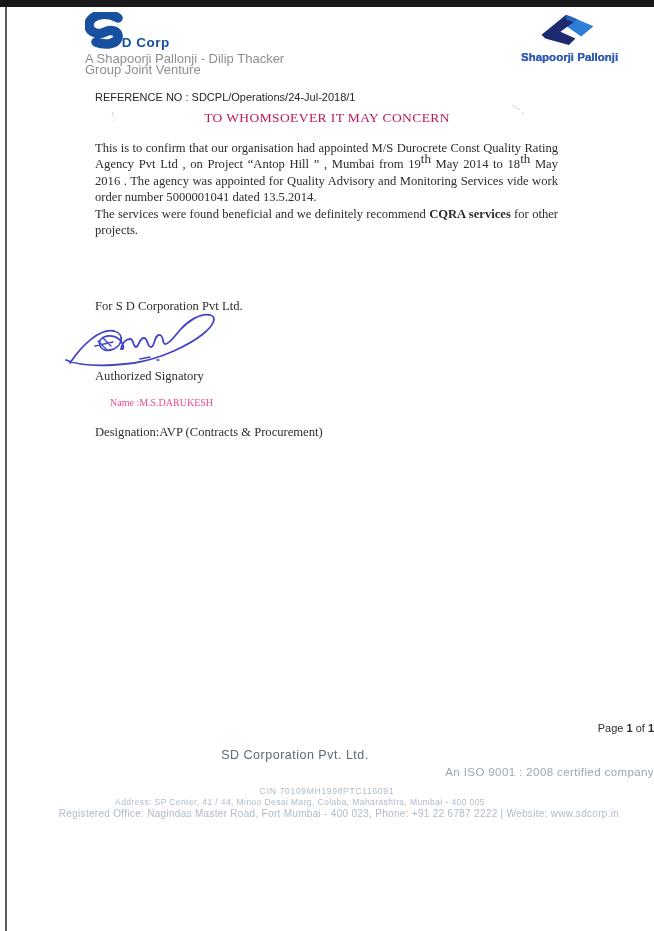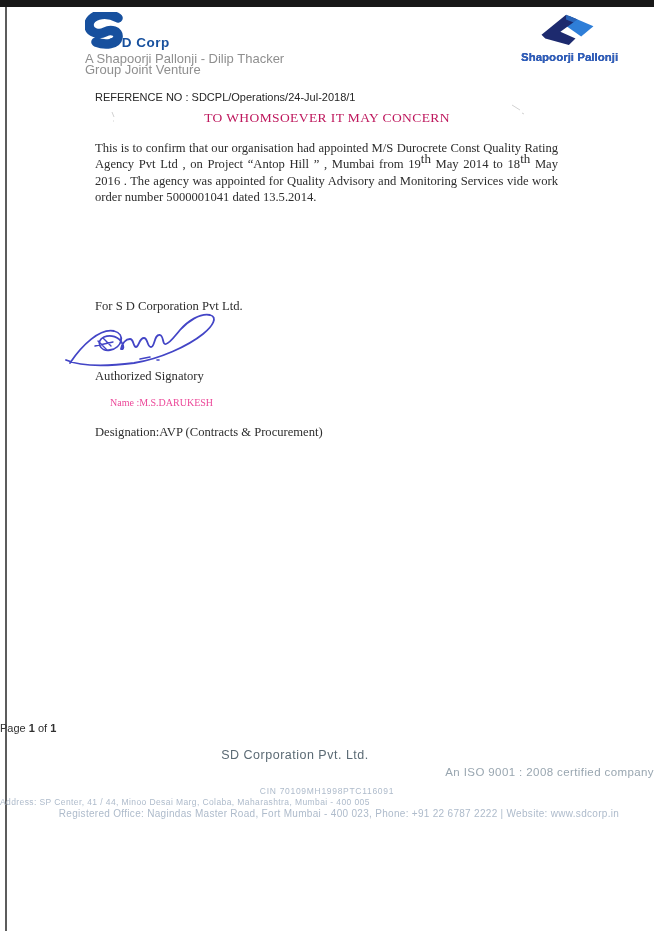--- a/index.html
+++ b/index.html
@@ -34,30 +34,30 @@
   .signoff{position:absolute;left:95px;top:299px;font-size:12.6px;color:#2d2d2d;}
   .signature{position:absolute;left:64px;top:311px;}
   .authorized{position:absolute;left:95px;top:369px;font-size:12.6px;color:#2d2d2d;}
   .nameline{position:absolute;left:95px;top:397px;font-size:10px;color:#ec4899;margin-left:15px;}
   .desigline{position:absolute;left:95px;top:425px;font-size:12.6px;color:#2d2d2d;}
 
   
   .artifact{position:absolute;opacity:.45;}
 
   
-  .page-indicator{position:absolute;left:0;top:722px;width:654px;text-align:left;
+  .page-indicator{position:absolute;left:0;top:722px;width:654px;text-align:right;
     font-family:"Liberation Sans",sans-serif;font-size:11px;color:#303030;white-space:pre;}
   .page-indicator .b{font-weight:700;}
   .f-company{position:absolute;left:0;top:748px;width:590px;text-align:center;
     font-family:"Liberation Sans",sans-serif;font-size:12.5px;color:#5b6a74;letter-spacing:.5px;}
   .f-iso{position:absolute;left:0;top:766px;width:654px;text-align:right;
     font-family:"Liberation Sans",sans-serif;font-size:11.5px;color:#99a6b0;letter-spacing:.4px;}
   .f-cin{position:absolute;left:0;top:786px;width:654px;text-align:center;
     font-family:"Liberation Sans",sans-serif;font-size:8.5px;color:#aebbcb;letter-spacing:.7px;}
-  .f-addr{position:absolute;left:0;top:797px;width:568px;
+  .f-addr{position:absolute;left:16px;top:797px;width:568px;text-align:center;
     font-family:"Liberation Sans",sans-serif;font-size:8.5px;color:#aebbcb;letter-spacing:.4px;}
   .f-reg{position:absolute;left:12px;top:808px;width:654px;text-align:center;
     font-family:"Liberation Sans",sans-serif;font-size:10px;color:#aebbcb;letter-spacing:.3px;}
 </style>
 </head>
 <body>
 
 <div class="topbar"></div>
 <div class="leftline"></div>
 
@@ -86,20 +86,21 @@
 
 <svg class="artifact" style="left:108px;top:110px" width="14" height="14">
   <path d="M4 2 L6 7 M5 11 L6 11" stroke="#9a9a9a" stroke-width="1" fill="none"></path>
 </svg>
 <svg class="artifact" style="left:508px;top:101px" width="20" height="16">
   <path d="M4 4 L12 9 M14 12 L16 13" stroke="#9a9a9a" stroke-width="1" fill="none"></path>
 </svg>
 
 <div class="body-text">
     <p><span>This is to confirm that our organisation had appointed M/S Durocrete Const Quality Rating Agency Pvt Ltd ,  on Project “Antop Hill ” , Mumbai from 19</span><sup>th</sup><span> May 2014 to 18</span><sup>th</sup><span> May 2016 . The agency was appointed for Quality Advisory and Monitoring Services vide work order number 5000001041 dated 13.5.2014.</span></p>
+    <p><span>The services were found beneficial and we definitely recommend </span><span style="font-weight: 700;">CQRA services</span><span> for other projects.</span></p>
   </div>
 
 <div class="signoff">For S D Corporation Pvt Ltd.</div>
 
 <svg class="signature" width="182" height="60" viewBox="0 0 182 60">
   <g fill="none" stroke="#4345c6" stroke-width="1.8" stroke-linecap="round">
     <path d="M6 52 C18 34 36 17 50 20 C62 23 58 37 46 39 C36 41 31 30 40 26 C47 23 55 26 58 32 C60 35 60 39 57 38 C58 32 62 28 66 28 C70 28 69 36 72 36 C75 36 75 27 80 27 C84 27 83 36 87 36 C91 36 90 23 96 24 C100 25 98 34 102 33 C106 32 110 26 116 19 C124 10 136 2 146 4 C154 6 149 15 139 23 C124 35 96 48 70 52 C46 55 18 56 2 49"></path>
     <path d="M34 30 L43 39 M39 27 L47 35 M31 35 L49 31" stroke-width="1.4"></path>
     <path d="M76 48 L86 46 M93 49 L95 49" stroke-width="1.6"></path>
   </g>

